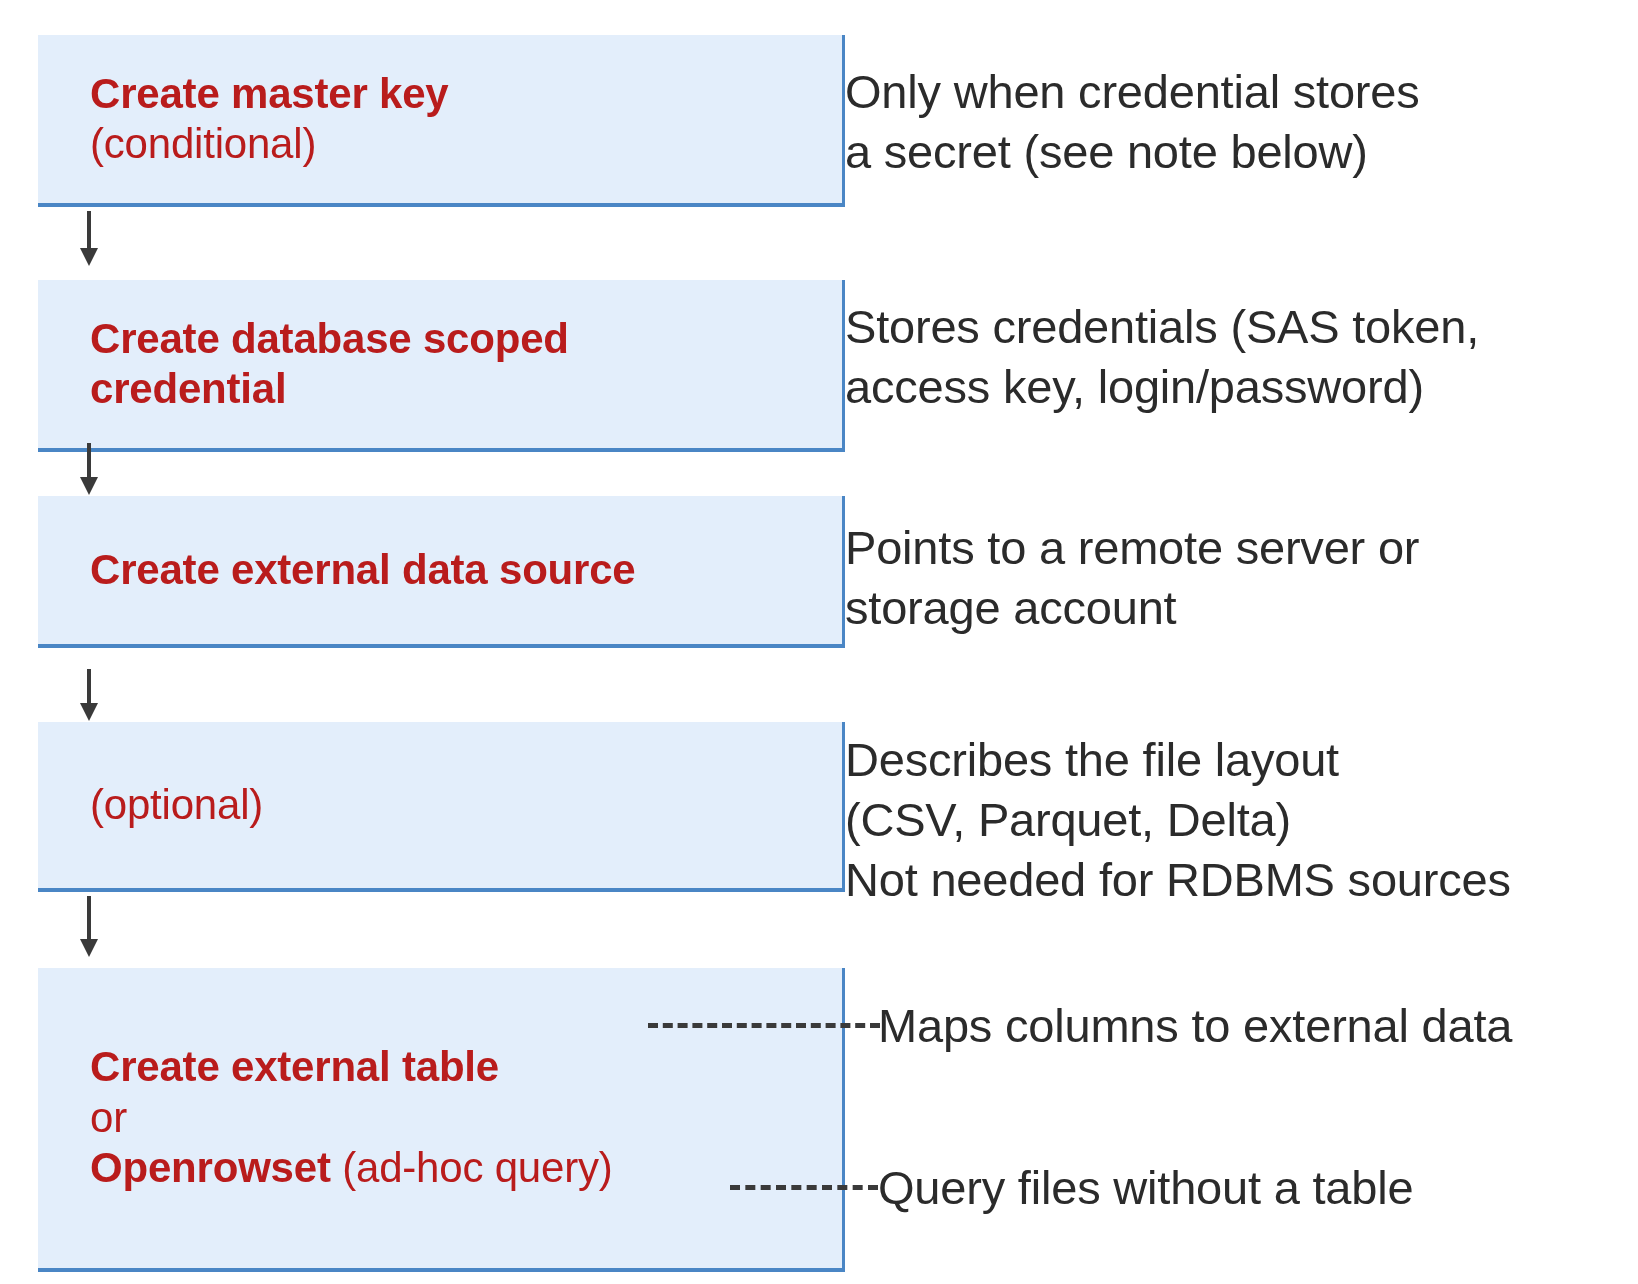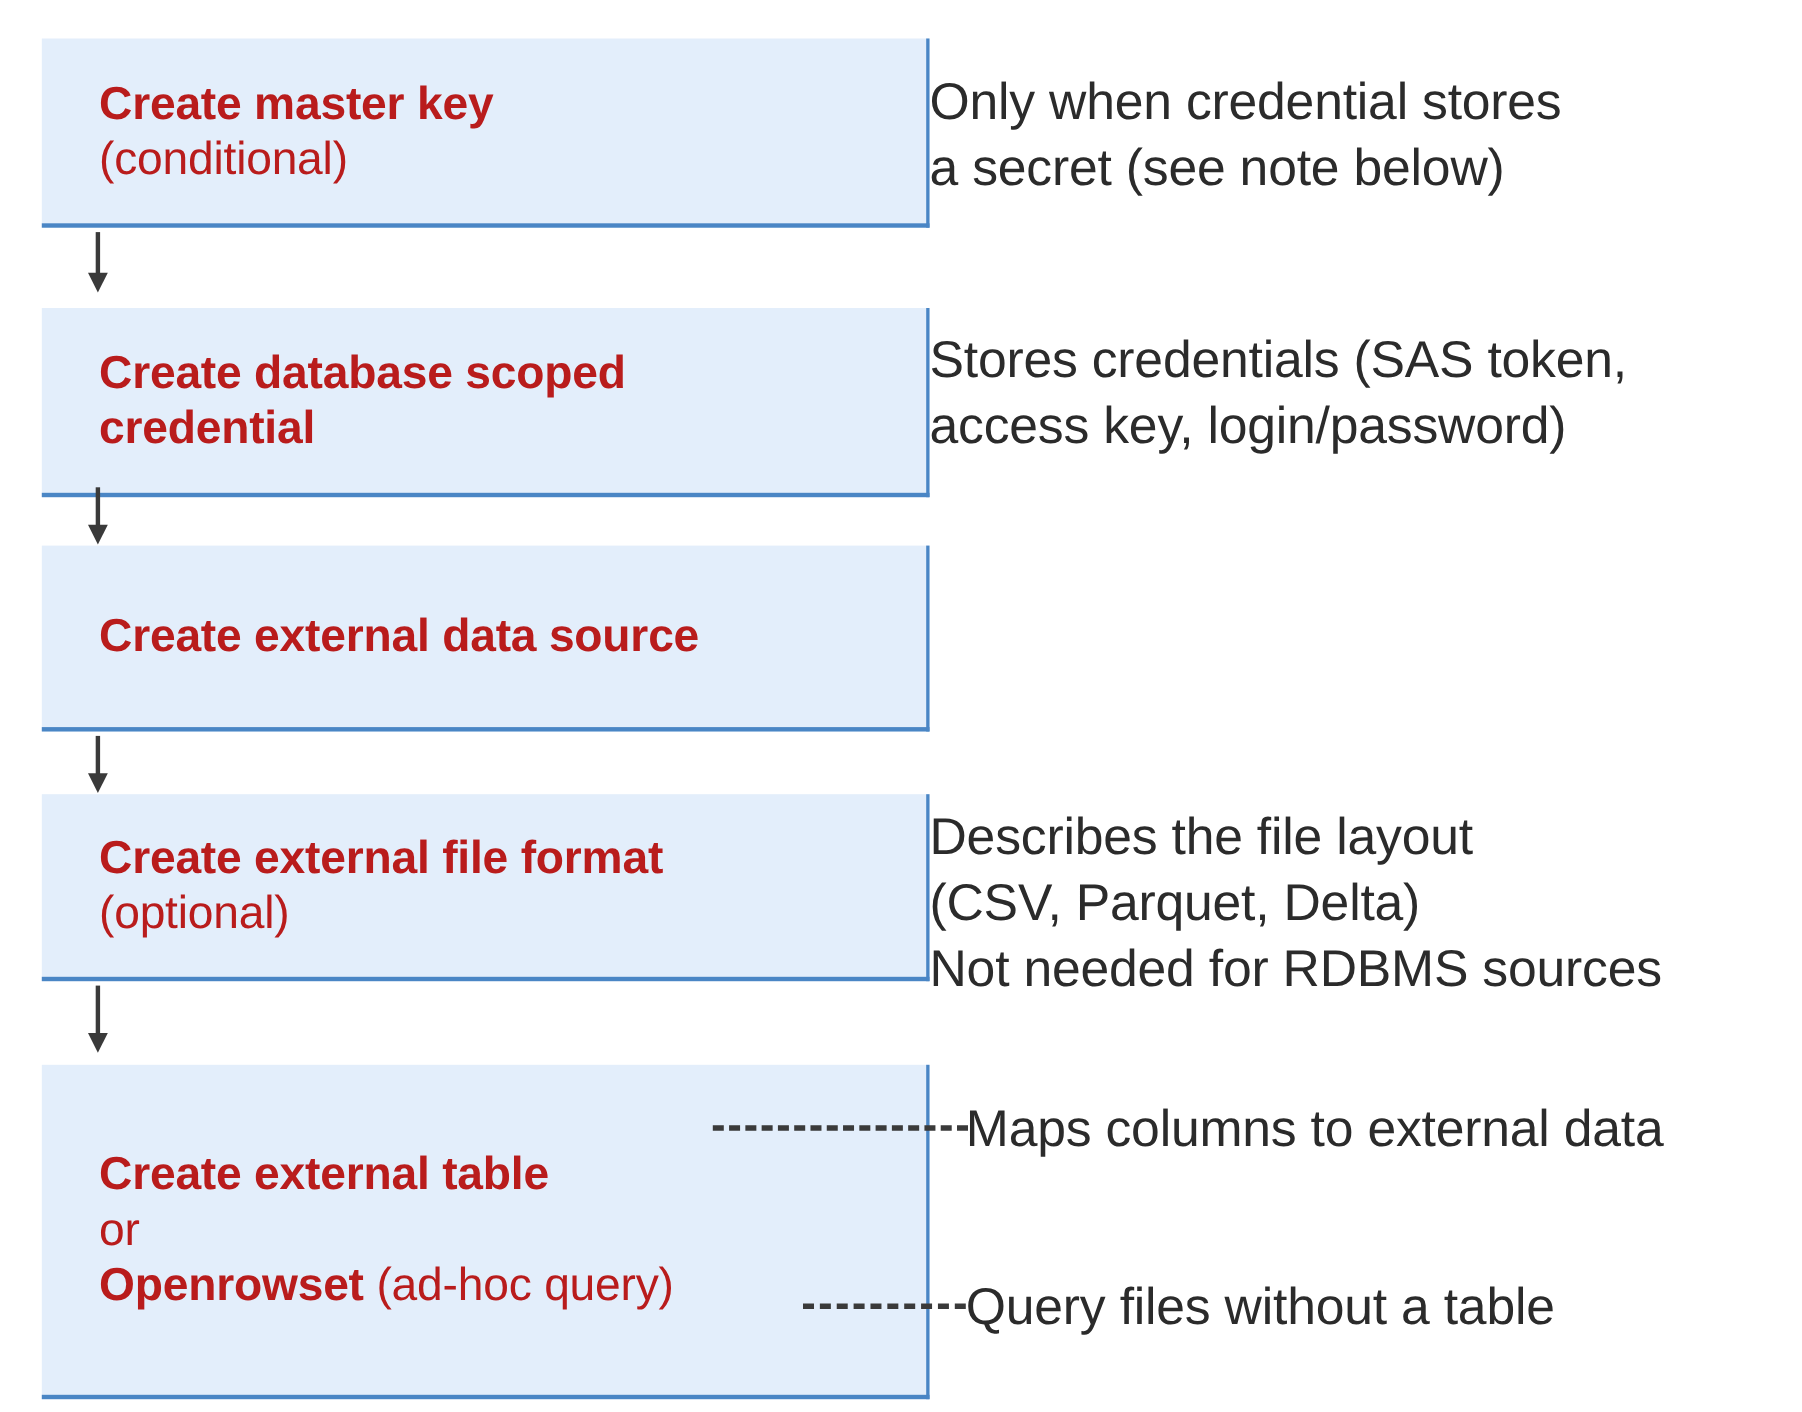--- a/index.html
+++ b/index.html
@@ -89,31 +89,32 @@
 credential</div>
   </div>
   <div class="note" style="top:297px;">Stores credentials (SAS token,
 access key, login/password)</div>
 
   <div class="arrow" style="top:443px;height:52px;">
     <div class="shaft" style="height:35px;"></div>
     <div class="head" style="top:34px;"></div>
   </div>
 
-  <div class="step-box" style="top:496px;height:169px;">
+  <div class="step-box" style="top:496px;height:152px;">
     <div class="step-text step-title">Create external data source</div>
   </div>
+  <div class="note" style="top:518px;">Points to a remote server or
+storage account</div>
 
   <div class="arrow" style="top:669px;height:52px;">
     <div class="shaft" style="height:35px;"></div>
     <div class="head" style="top:34px;"></div>
   </div>
 
   <div class="step-box" style="top:722px;height:170px;">
-    <div class="step-text step-title">Create external file format</div>
     <div class="step-text step-sub">(optional)</div>
   </div>
   <div class="note" style="top:730px;">Describes the file layout
 (CSV, Parquet, Delta)
 Not needed for RDBMS sources</div>
 
   <div class="arrow" style="top:896px;height:62px;">
     <div class="shaft" style="height:44px;"></div>
     <div class="head" style="top:43px;"></div>
   </div>

